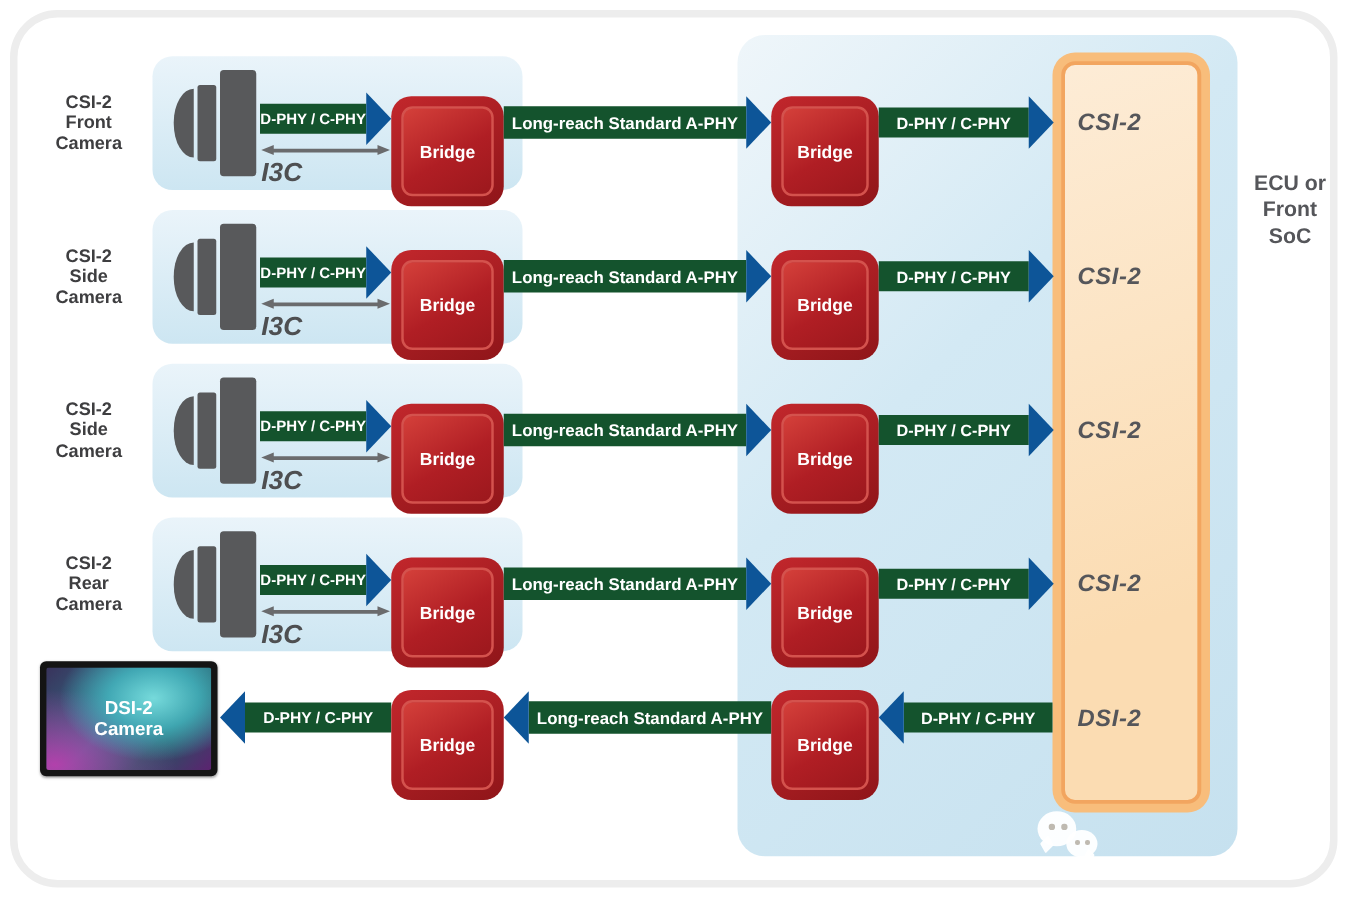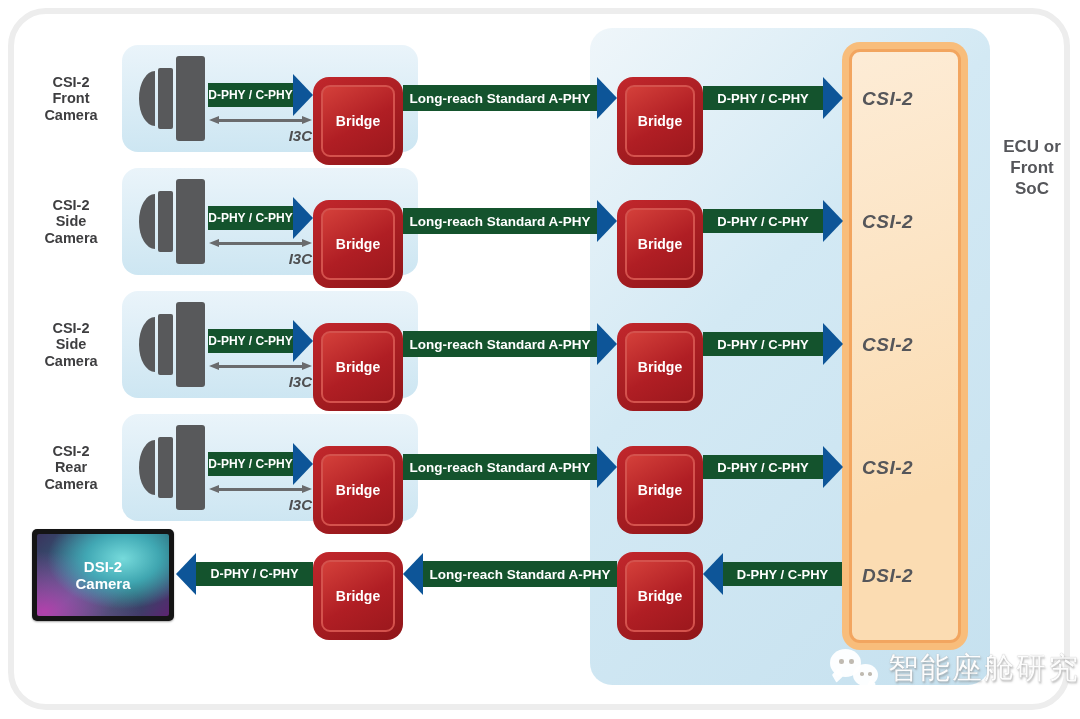--- a/index.html
+++ b/index.html
@@ -68,22 +68,22 @@
   .phy1-l{left:196px;top:42px;width:117px;height:24px;font-size:12.5px;}
   .aphy-l{left:423px;top:41px;width:194px;height:26px;font-size:13.5px;}
   .phy2-l{left:723px;top:42px;width:119px;height:24px;font-size:13px;}
   
   .i3c{position:absolute;left:209px;top:71px;width:103px;height:9px;}
   .i3c-line{position:absolute;left:6px;right:6px;top:3px;height:3px;background:#6a6b6d;}
   .i3c::before{content:"";position:absolute;left:0;top:0;width:0;height:0;
     border-right:10px solid #6a6b6d;border-top:4.5px solid transparent;border-bottom:4.5px solid transparent;}
   .i3c::after{content:"";position:absolute;right:0;top:0;width:0;height:0;
     border-left:10px solid #6a6b6d;border-top:4.5px solid transparent;border-bottom:4.5px solid transparent;}
-  .i3c-label{position:absolute;left:209px;top:82px;width:103px;text-align:right;
-    font-style:italic;font-weight:bold;font-size:15px;color:#4e4f51;}
+  .i3c-label{position:absolute;left:209px;top:82px;width:103px;text-align:left;
+    font-style:italic;font-weight:bold;font-size:21px;color:#4e4f51;}
   
   .bridge{
     position:absolute;top:12px;width:90px;height:88px;border-radius:16px;
     background:linear-gradient(150deg,#c2272c 0%,#8f1519 100%);
     padding:8px;box-sizing:border-box;margin-top:20px;
   }
   .b-left{left:313px;}
   .b-right{left:617px;width:86px;}
   .bridge-in{
     width:100%;height:100%;border-radius:9px;box-sizing:border-box;
@@ -319,14 +319,13 @@
   <div class="wm-icon">
     <div class="wm-b1">
       <div class="wm-eye e1a"></div>
       <div class="wm-eye e1b"></div>
     </div>
     <div class="wm-b2">
       <div class="wm-eye e2a"></div>
       <div class="wm-eye e2b"></div>
     </div>
   </div>
-  <div class="wm-text">智能座舱研究</div>
 </div>
 
 </body></html>

